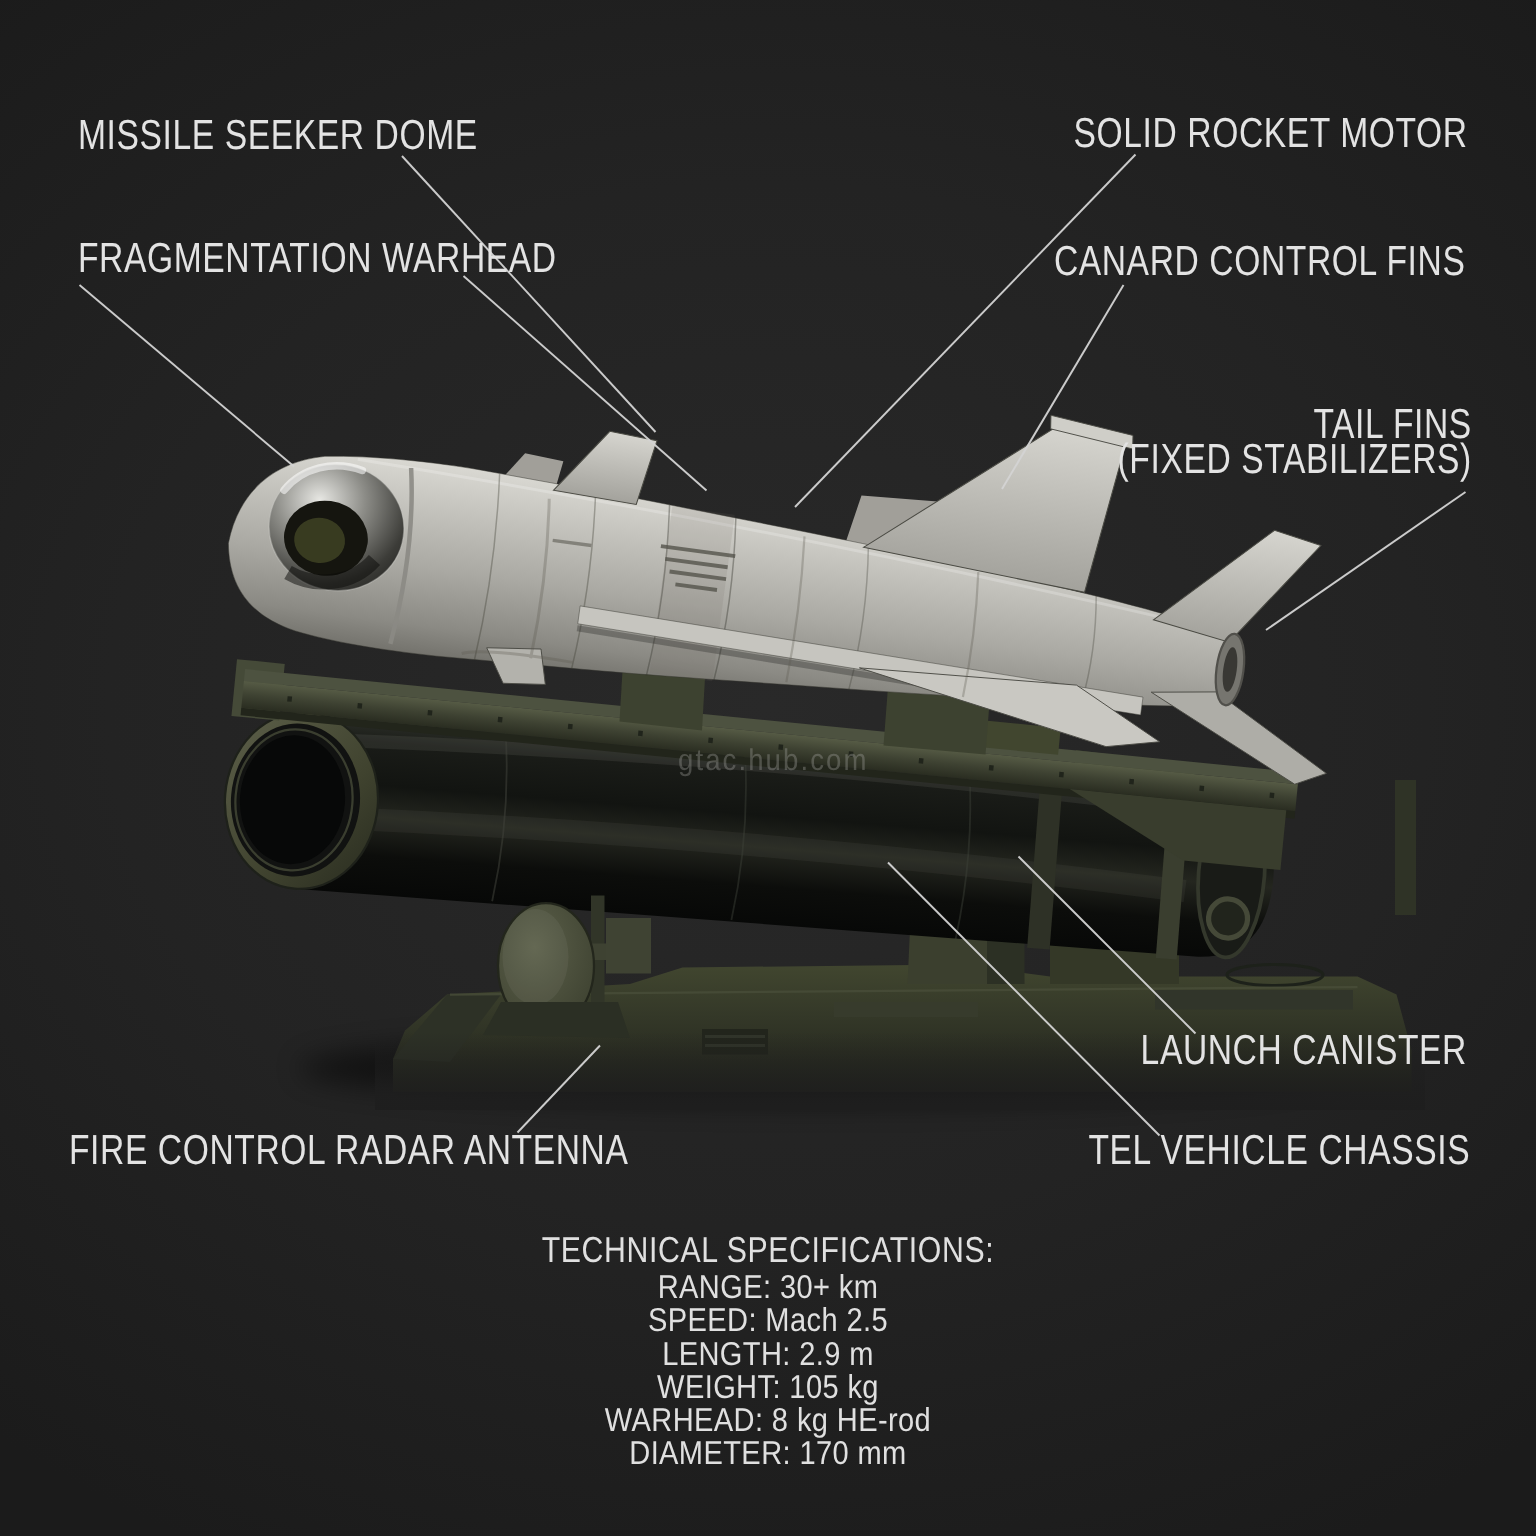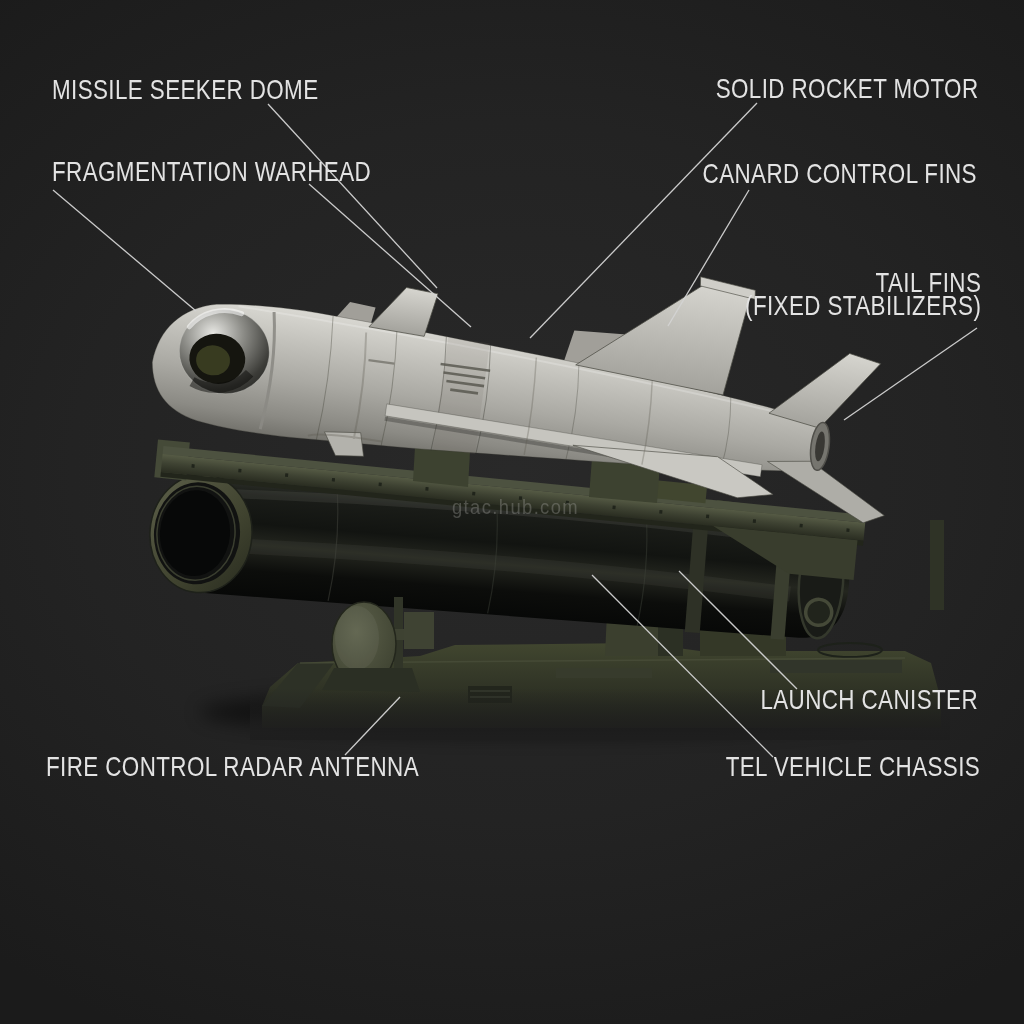--- a/index.html
+++ b/index.html
@@ -230,14 +230,23 @@
   <div class="callout align-right" style="right:46px;top:77px;">SOLID ROCKET MOTOR</div>
   <div class="callout align-right" style="right:47px;top:162px;">CANARD CONTROL FINS</div>
   <div class="callout align-right" style="right:43px;top:271px;">
     <span class="ln">TAIL FINS</span>
     <span class="ln">(FIXED STABILIZERS)</span>
   </div>
   <div class="callout align-right" style="right:46px;top:688px;">LAUNCH CANISTER</div>
   <div class="callout align-right" style="right:44px;top:755px;">TEL VEHICLE CHASSIS</div>
   <div class="callout align-left" style="left:46px;top:755px;">FIRE CONTROL RADAR ANTENNA</div>
 
+  <div class="specs">
+    <div class="title">TECHNICAL SPECIFICATIONS:</div>
+    <div class="line">RANGE: 30+ km</div>
+    <div class="line">SPEED: Mach 2.5</div>
+    <div class="line">LENGTH: 2.9 m</div>
+    <div class="line">WEIGHT: 105 kg</div>
+    <div class="line">WARHEAD: 8 kg HE-rod</div>
+    <div class="line">DIAMETER: 170 mm</div>
+  </div>
 
 </div>
 
 </body></html>

